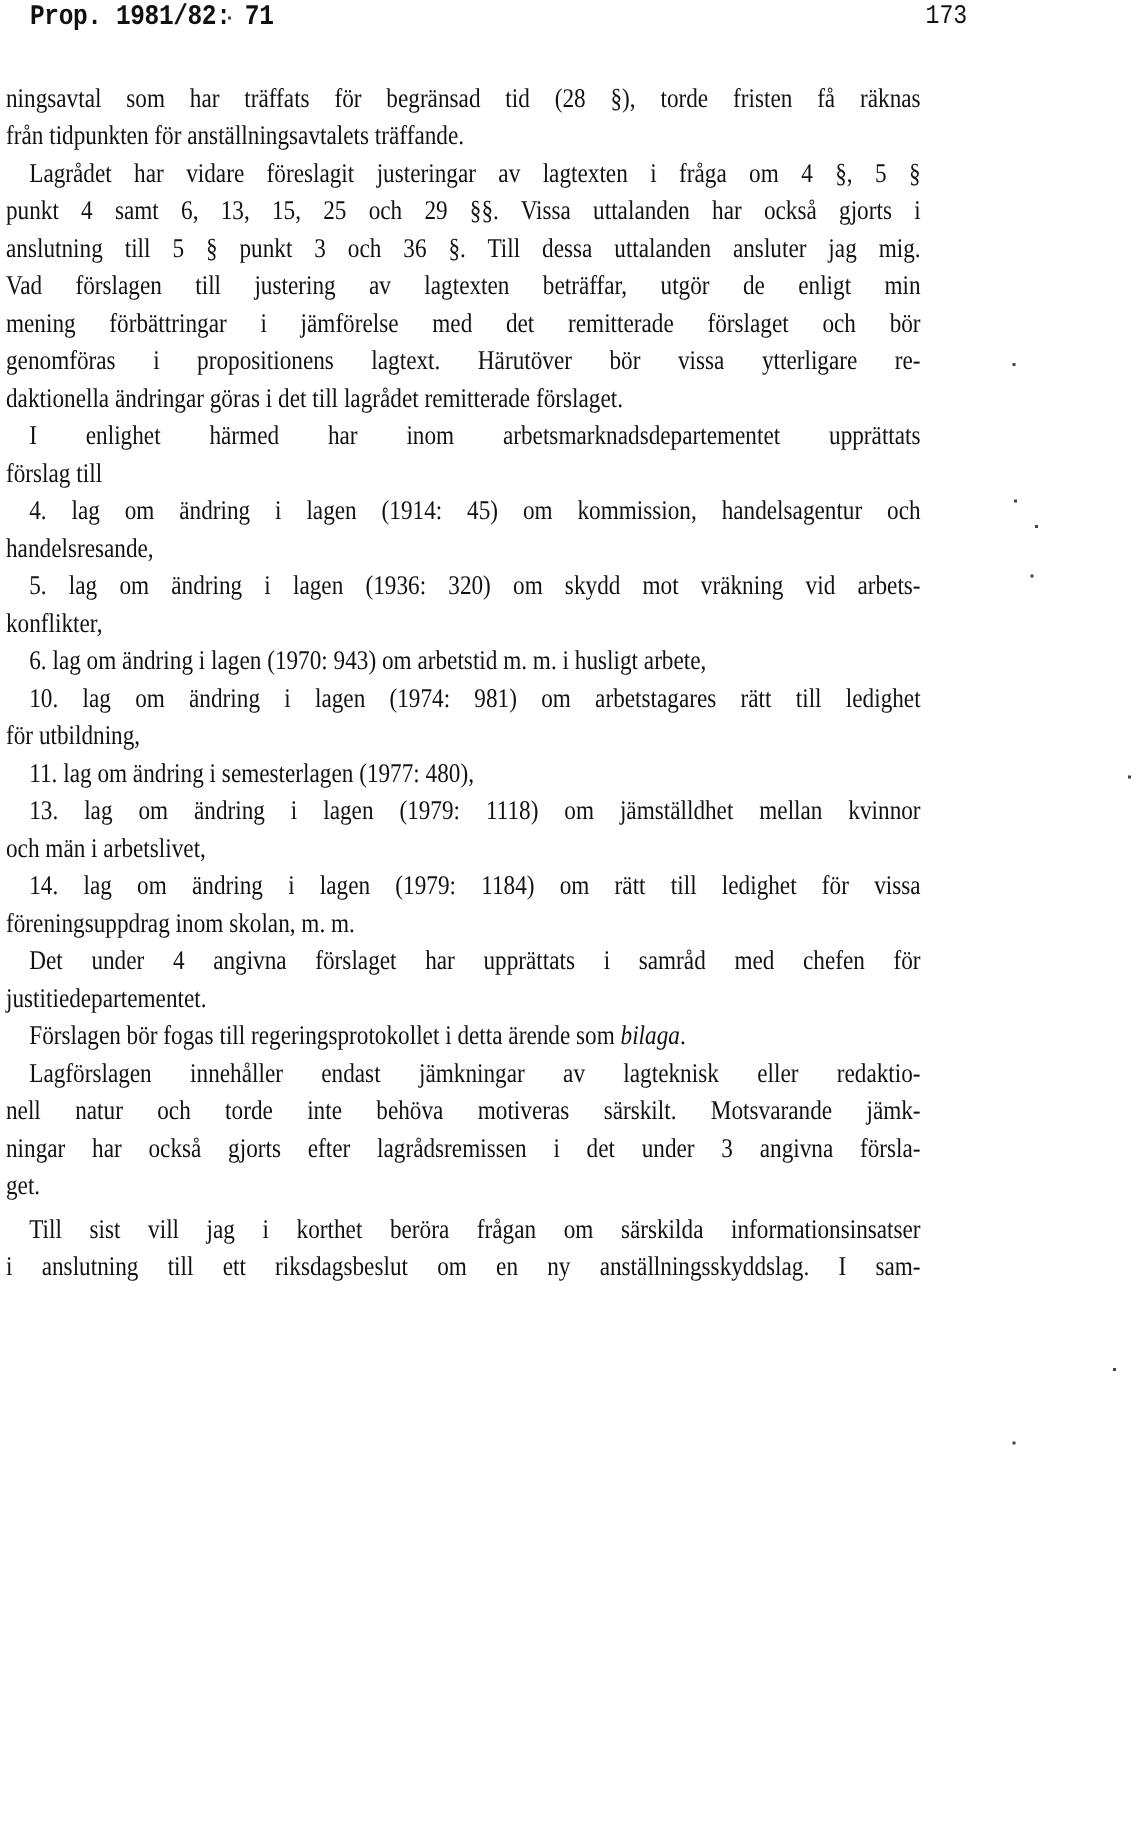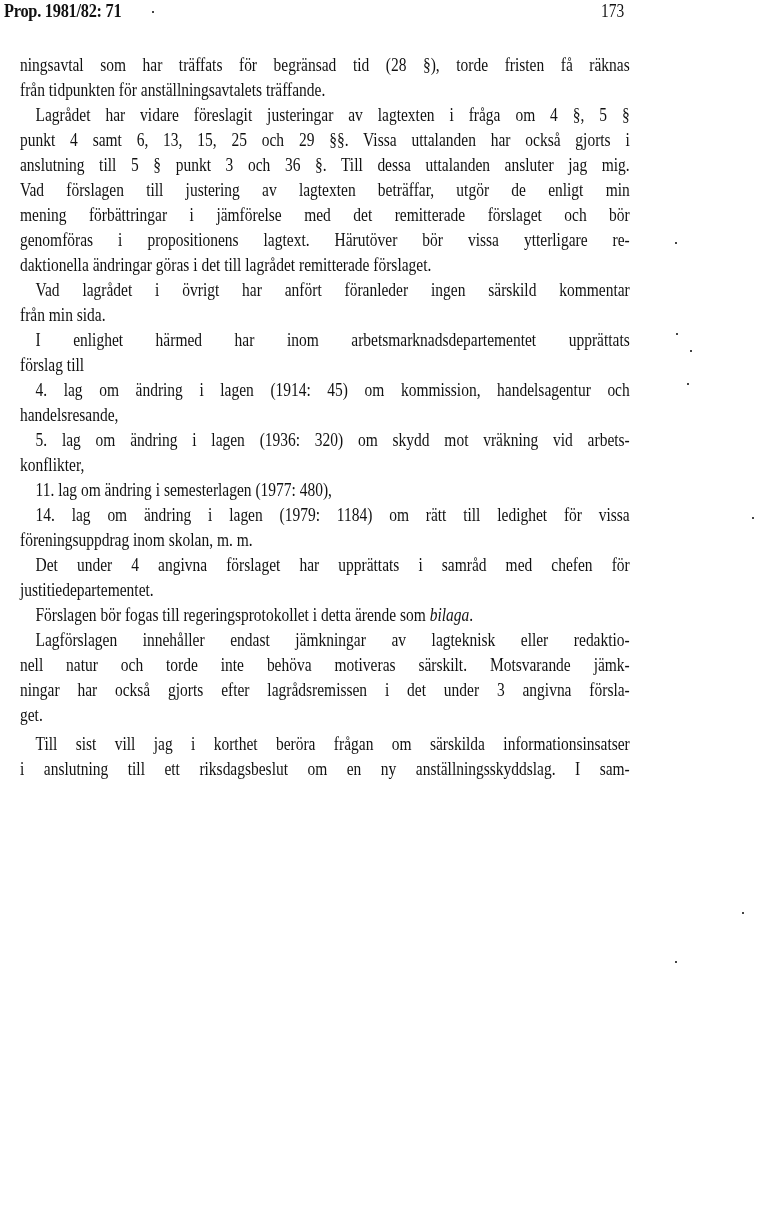--- a/index.html
+++ b/index.html
@@ -17,24 +17,25 @@
     }
     .page {
       position: absolute;
       left: 0;
       top: 0;
       width: 758px;
       height: 1228px;
     }
     .header {
       position: absolute;
-      left: 4px;
+      left: 20px;
       top: 0;
       width: 620px;
       height: 24px;
+      font-family: Liberation Mono, monospace;
     }
     .header-title {
       position: absolute;
       left: 0;
       top: 0;
       font-weight: bold;
       font-size: 19px;
       letter-spacing: -0.3px;
       transform: scaleX(0.86);
       transform-origin: left top;
@@ -47,21 +48,20 @@
       font-size: 18px;
       transform: scaleX(0.86);
       transform-origin: left top;
       white-space: nowrap;
     }
     .body-text {
       position: absolute;
       left: 4px;
       top: 53px;
       width: 610px;
-      margin-left: 16px;
     }
     .line {
       height: 25px;
       line-height: 25px;
       font-size: 18px;
       white-space: nowrap;
       transform: scaleX(0.86);
       transform-origin: left center;
       overflow: visible;
     }
@@ -107,42 +107,49 @@
     <div>
       <div class="line justify indent">Lagrådet har vidare föreslagit justeringar av lagtexten i fråga om 4 §, 5 §</div>
       <div class="line justify">punkt 4 samt 6, 13, 15, 25 och 29 §§. Vissa uttalanden har också gjorts i</div>
       <div class="line justify">anslutning till 5 § punkt 3 och 36 §. Till dessa uttalanden ansluter jag mig.</div>
       <div class="line justify">Vad förslagen till justering av lagtexten beträffar, utgör de enligt min</div>
       <div class="line justify">mening förbättringar i jämförelse med det remitterade förslaget och bör</div>
       <div class="line justify">genomföras i propositionens lagtext. Härutöver bör vissa ytterligare re-</div>
       <div class="line">daktionella ändringar göras i det till lagrådet remitterade förslaget.</div>
     </div>
 
-    <div>
-      <div class="line justify indent">Vad lagrådet i övrigt har anfört föranleder ingen särskild kommentar</div>
-      <div class="line">från min sida.</div>
-    </div>
 
 
     <div>
       <div class="line justify indent">I enlighet härmed har inom arbetsmarknadsdepartementet upprättats</div>
       <div class="line">förslag till</div>
     </div>
 
     <div>
       <div>
         <div class="line justify indent"><span>4.</span> <span>lag om ändring i lagen (1914: 45) om kommission, handelsagentur och</span></div>
         <div class="line">handelsresande,</div>
       </div>
       <div>
         <div class="line justify indent"><span>5.</span> <span>lag om ändring i lagen (1936: 320) om skydd mot vräkning vid arbets-</span></div>
         <div class="line">konflikter,</div>
       </div>
       <div>
+        <div class="line indent"><span>6.</span> <span>lag om ändring i lagen (1970: 943) om arbetstid m. m. i husligt arbete,</span></div>
+      </div>
+      <div>
+        <div class="line justify indent"><span>10.</span> <span>lag om ändring i lagen (1974: 981) om arbetstagares rätt till ledighet</span></div>
+        <div class="line">för utbildning,</div>
+      </div>
+      <div>
         <div class="line indent"><span>11.</span> <span>lag om ändring i semesterlagen (1977: 480),</span></div>
+      </div>
+      <div>
+        <div class="line justify indent"><span>13.</span> <span>lag om ändring i lagen (1979: 1118) om jämställdhet mellan kvinnor</span></div>
+        <div class="line">och män i arbetslivet,</div>
       </div>
       <div>
         <div class="line justify indent"><span>14.</span> <span>lag om ändring i lagen (1979: 1184) om rätt till ledighet för vissa</span></div>
         <div class="line">föreningsuppdrag inom skolan, m. m.</div>
       </div>
     </div>
 
     <div>
       <div class="line justify indent">Det under 4 angivna förslaget har upprättats i samråd med chefen för</div>
       <div class="line">justitiedepartementet.</div>

